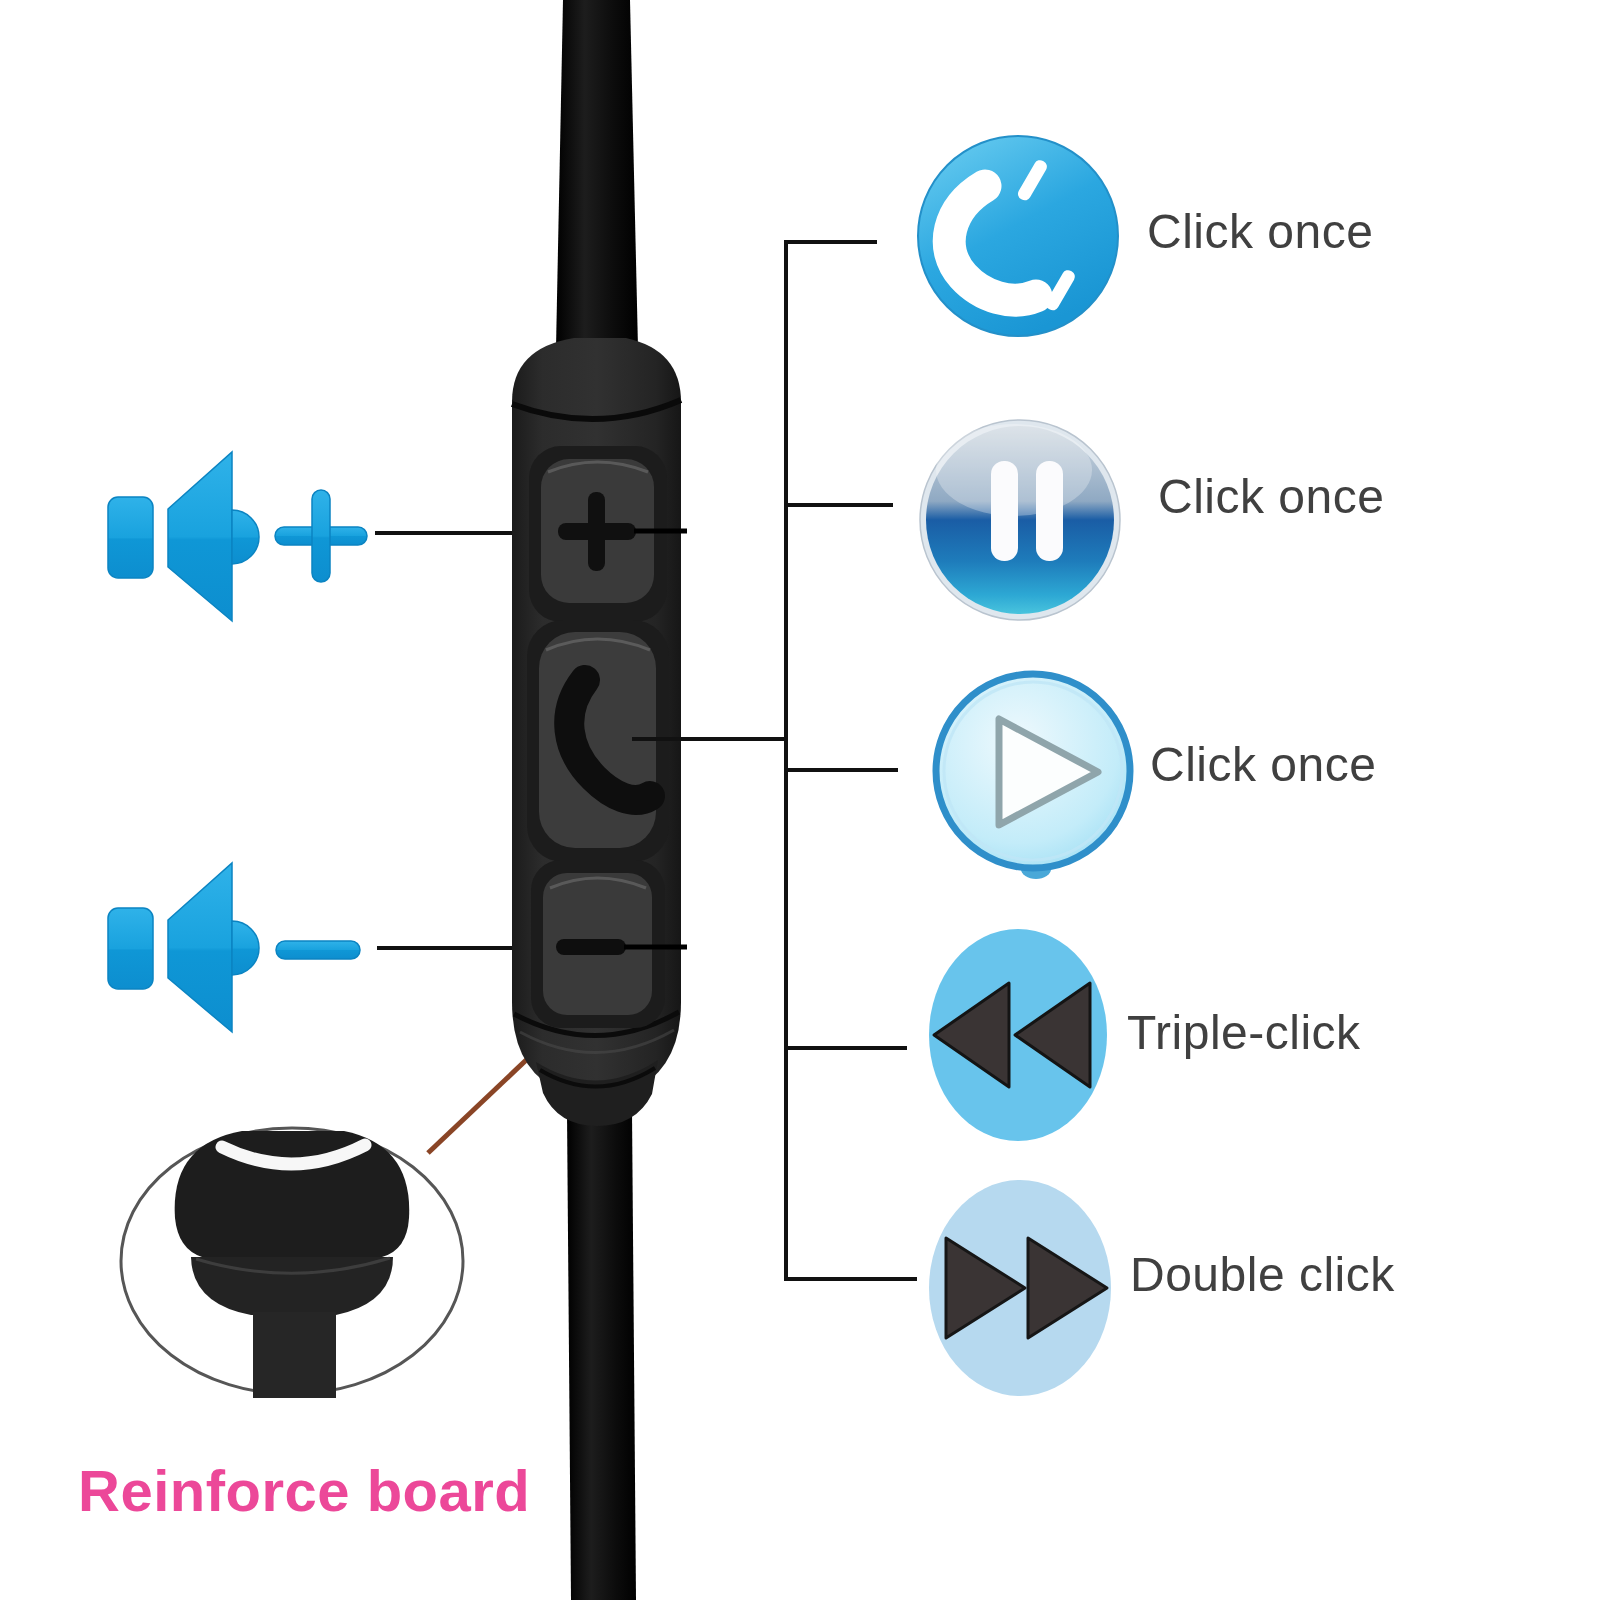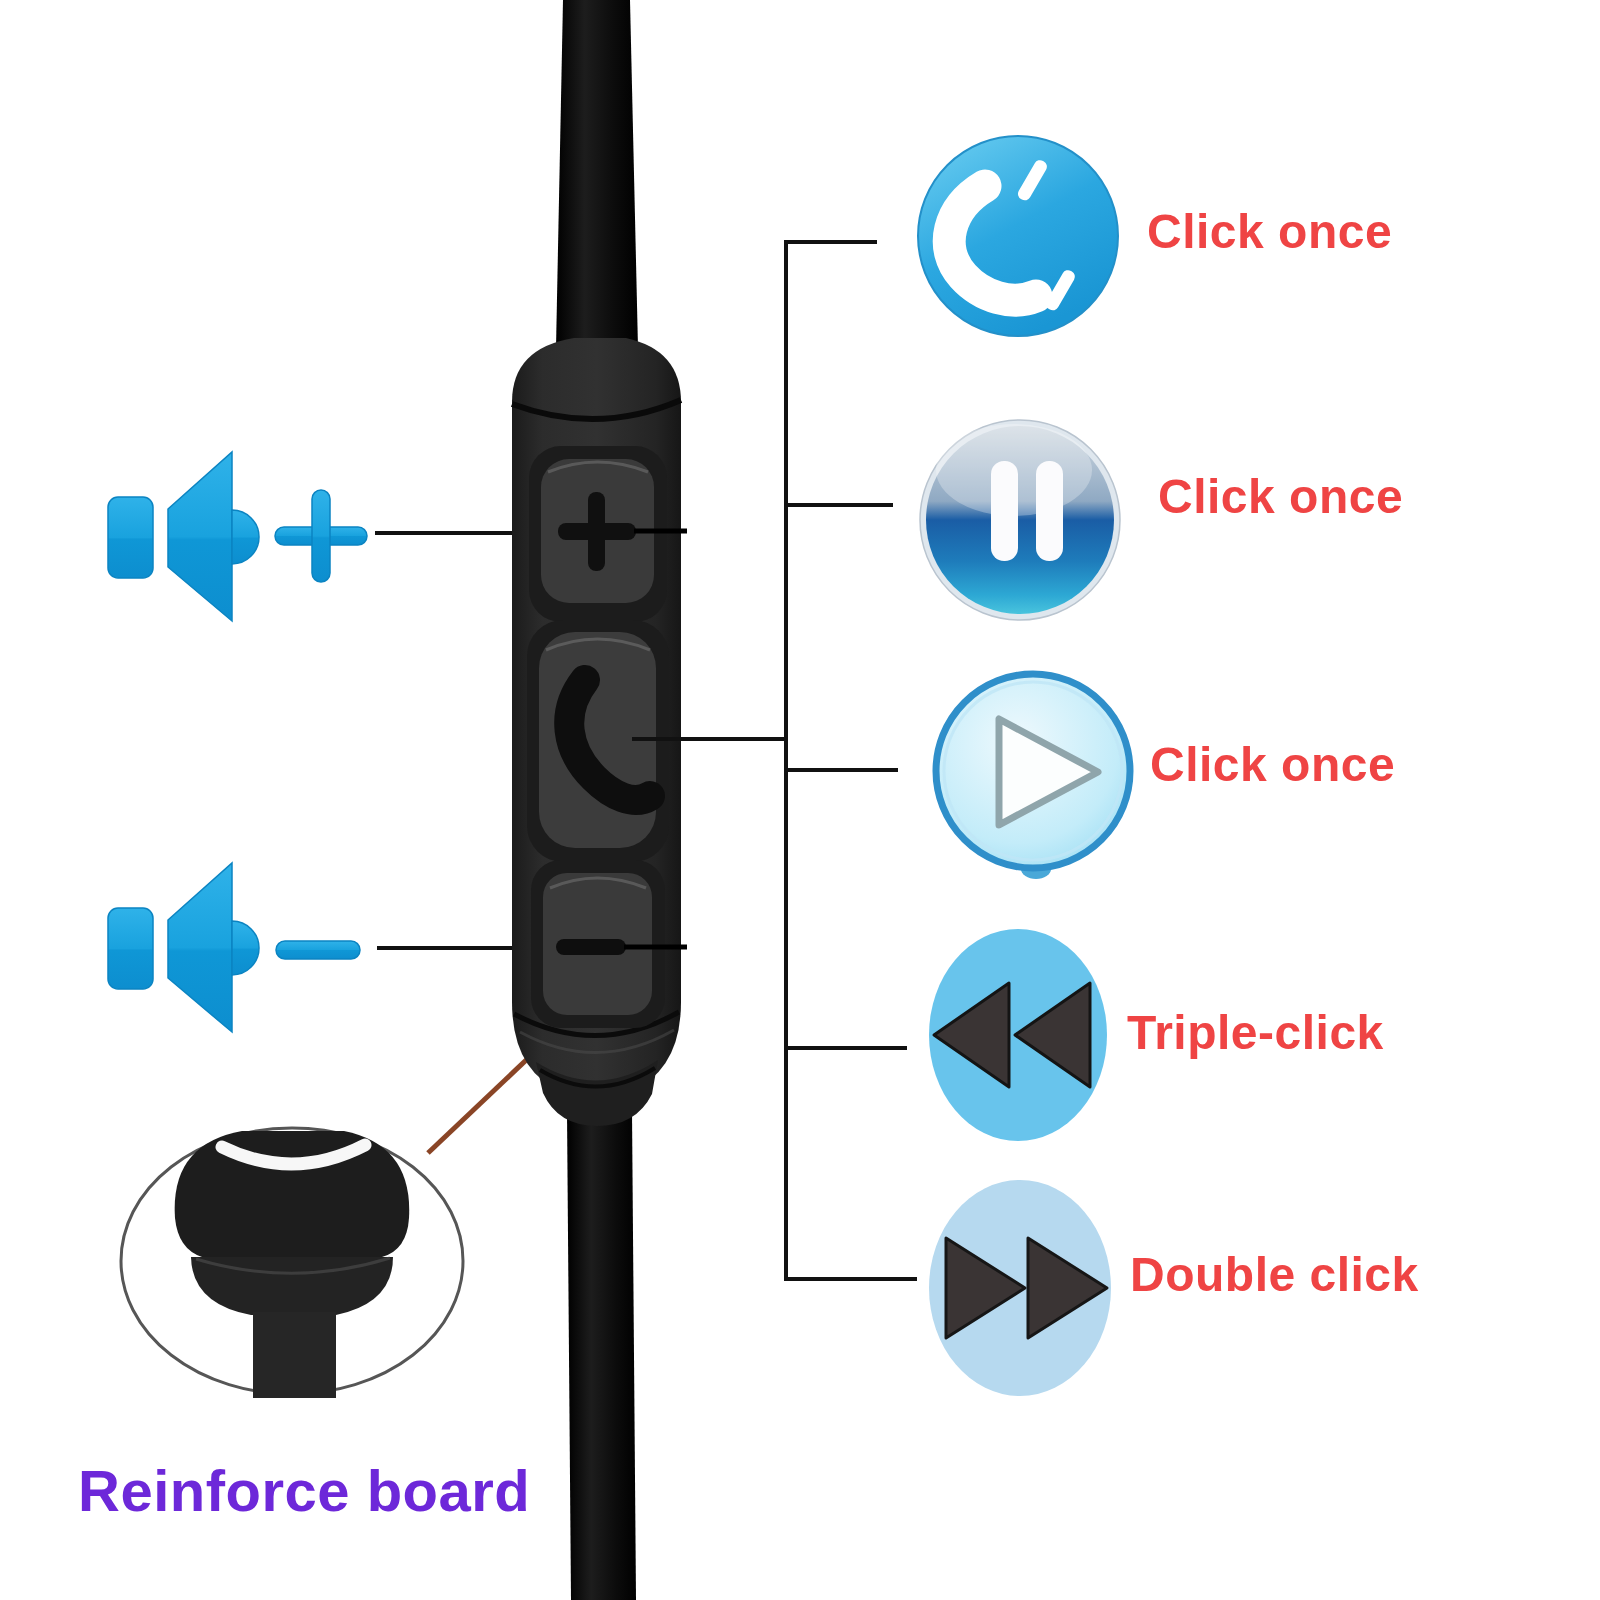--- a/index.html
+++ b/index.html
@@ -1,21 +1,21 @@
 <!DOCTYPE html>
 <html><head>
 <meta charset="utf-8">
 <style>
   html,body{margin:0;padding:0;background:#ffffff;}
   .canvas{position:relative;width:1600px;height:1600px;background:#ffffff;overflow:hidden;
           font-family:"Liberation Sans", sans-serif;}
   .canvas svg{position:absolute;left:0;top:0;}
-  .action-label{position:absolute;font-weight:700;font-size:48px;color:#ef4444;
+  .action-label{position:absolute;font-weight:400;font-size:48px;color:#404040;
                 white-space:nowrap;line-height:1;letter-spacing:0.5px;}
-  .callout-label{position:absolute;font-weight:700;font-size:58px;color:#6d28d9;
+  .callout-label{position:absolute;font-weight:700;font-size:58px;color:#ec4899;
                  white-space:nowrap;line-height:1;letter-spacing:0.5px;}
 </style>
 </head>
 <body>
 
 <div class="canvas">
 
 <svg width="1600" height="1600" viewBox="0 0 1600 1600">
   <defs>
     <linearGradient id="gPhone" x1="0" y1="0" x2="0.55" y2="1">

